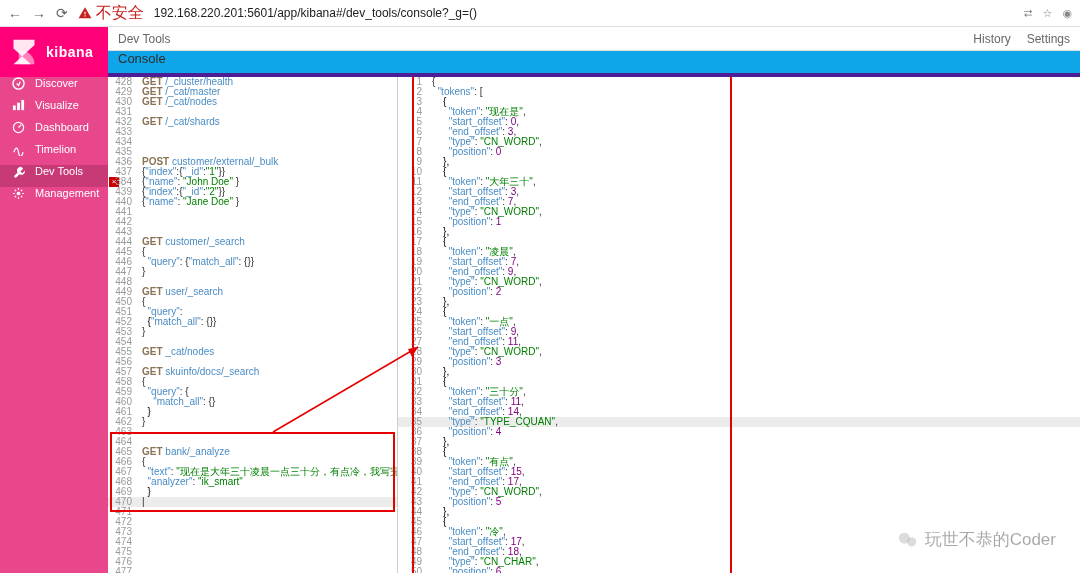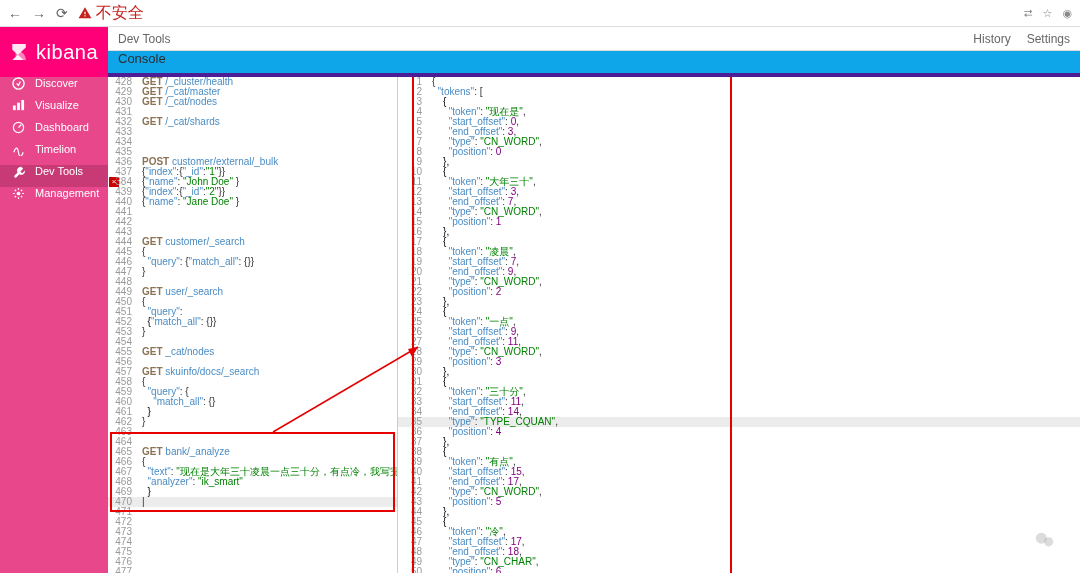--- a/index.html
+++ b/index.html
@@ -7,21 +7,21 @@
 .browser-bar{height:27px;background:#fff;border-bottom:1px solid #ddd;display:flex;align-items:center;padding:0 8px;gap:10px}
 .browser-bar .nav-btn{color:#5f6368;font-size:14px;cursor:pointer}
 .url-warning{color:#c5221f;font-size:16px;display:flex;align-items:center;gap:4px}
 .url-warning svg{width:14px;height:14px}
 .url-text{color:#202124;font-size:12px}
 .url-star{margin-left:auto;color:#888;display:flex;gap:10px}
 .main{display:flex;height:546px}
 .sidebar{width:108px;background:#e8488b;color:#fff;flex-shrink:0}
 .logo-area{height:50px;background:#ff0079;display:flex;align-items:center;padding:0 10px;gap:8px}
 .logo-area svg{width:28px;height:28px}
-.logo-text{font-size:20px;font-weight:400;letter-spacing:0.5px}
+.logo-text{font-size:14px;font-weight:700;letter-spacing:0.5px}
 .nav-item{height:22px;display:flex;align-items:flex-start;padding:0 12px;gap:10px;font-size:11px;cursor:pointer}
 .nav-item.active{background:#c73a76}
 .nav-item svg{width:13px;height:13px;flex-shrink:0}
 .content{flex:1;display:flex;flex-direction:column;background:#f5f5f5}
 .topbar{height:24px;background:#fff;border-bottom:1px solid #ddd;display:flex;align-items:center;padding:0 10px;justify-content:space-between;font-size:12px;color:#666}
 .topbar-right{display:flex;gap:16px}
 .subbar{height:26px;background:#0ea5e9;border-bottom:4px solid #4c1d95;display:flex;align-items:flex-start;padding:0 10px;font-size:13px;color:#2d2d2d}
 .editors{flex:1;display:flex;overflow:hidden;position:relative}
 .editor{position:relative;overflow:hidden;font-family:Menlo,Monaco,Consolas,monospace;font-size:10px;line-height:10px;background:#fff}
 .editor.left{width:290px;border-right:1px solid #ccc}
@@ -49,20 +49,21 @@
 <div class="browser-bar">
   <span class="nav-btn">←</span>
   <span class="nav-btn">→</span>
   <span class="nav-btn">⟳</span>
   <span class="url-warning">
     <svg viewBox="0 0 24 24">
         <path fill="#c5221f" d="M1 21h22L12 2 1 21zm12-3h-2v-2h2v2zm0-4h-2v-4h2v4z"></path>
       </svg>
     <span>不安全</span>
   </span>
+  <span class="url-text">192.168.220.201:5601/app/kibana#/dev_tools/console?_g=()</span>
   <span class="url-star">
     <span>⮂</span>
     <span>☆</span>
     <span>◉</span>
   </span>
 </div>
 
 <div class="main">
   <div class="sidebar">
     <div class="logo-area">
@@ -252,13 +253,14 @@
         </svg>
     </div>
   </div>
 </div>
 
 <div class="watermark">
   <svg viewBox="0 0 24 24">
       <circle cx="8" cy="10" r="6" fill="currentColor"></circle>
       <circle cx="16" cy="14" r="5" fill="currentColor"></circle>
     </svg>
+  <span>玩世不恭的Coder</span>
 </div>
 
 </body></html>

